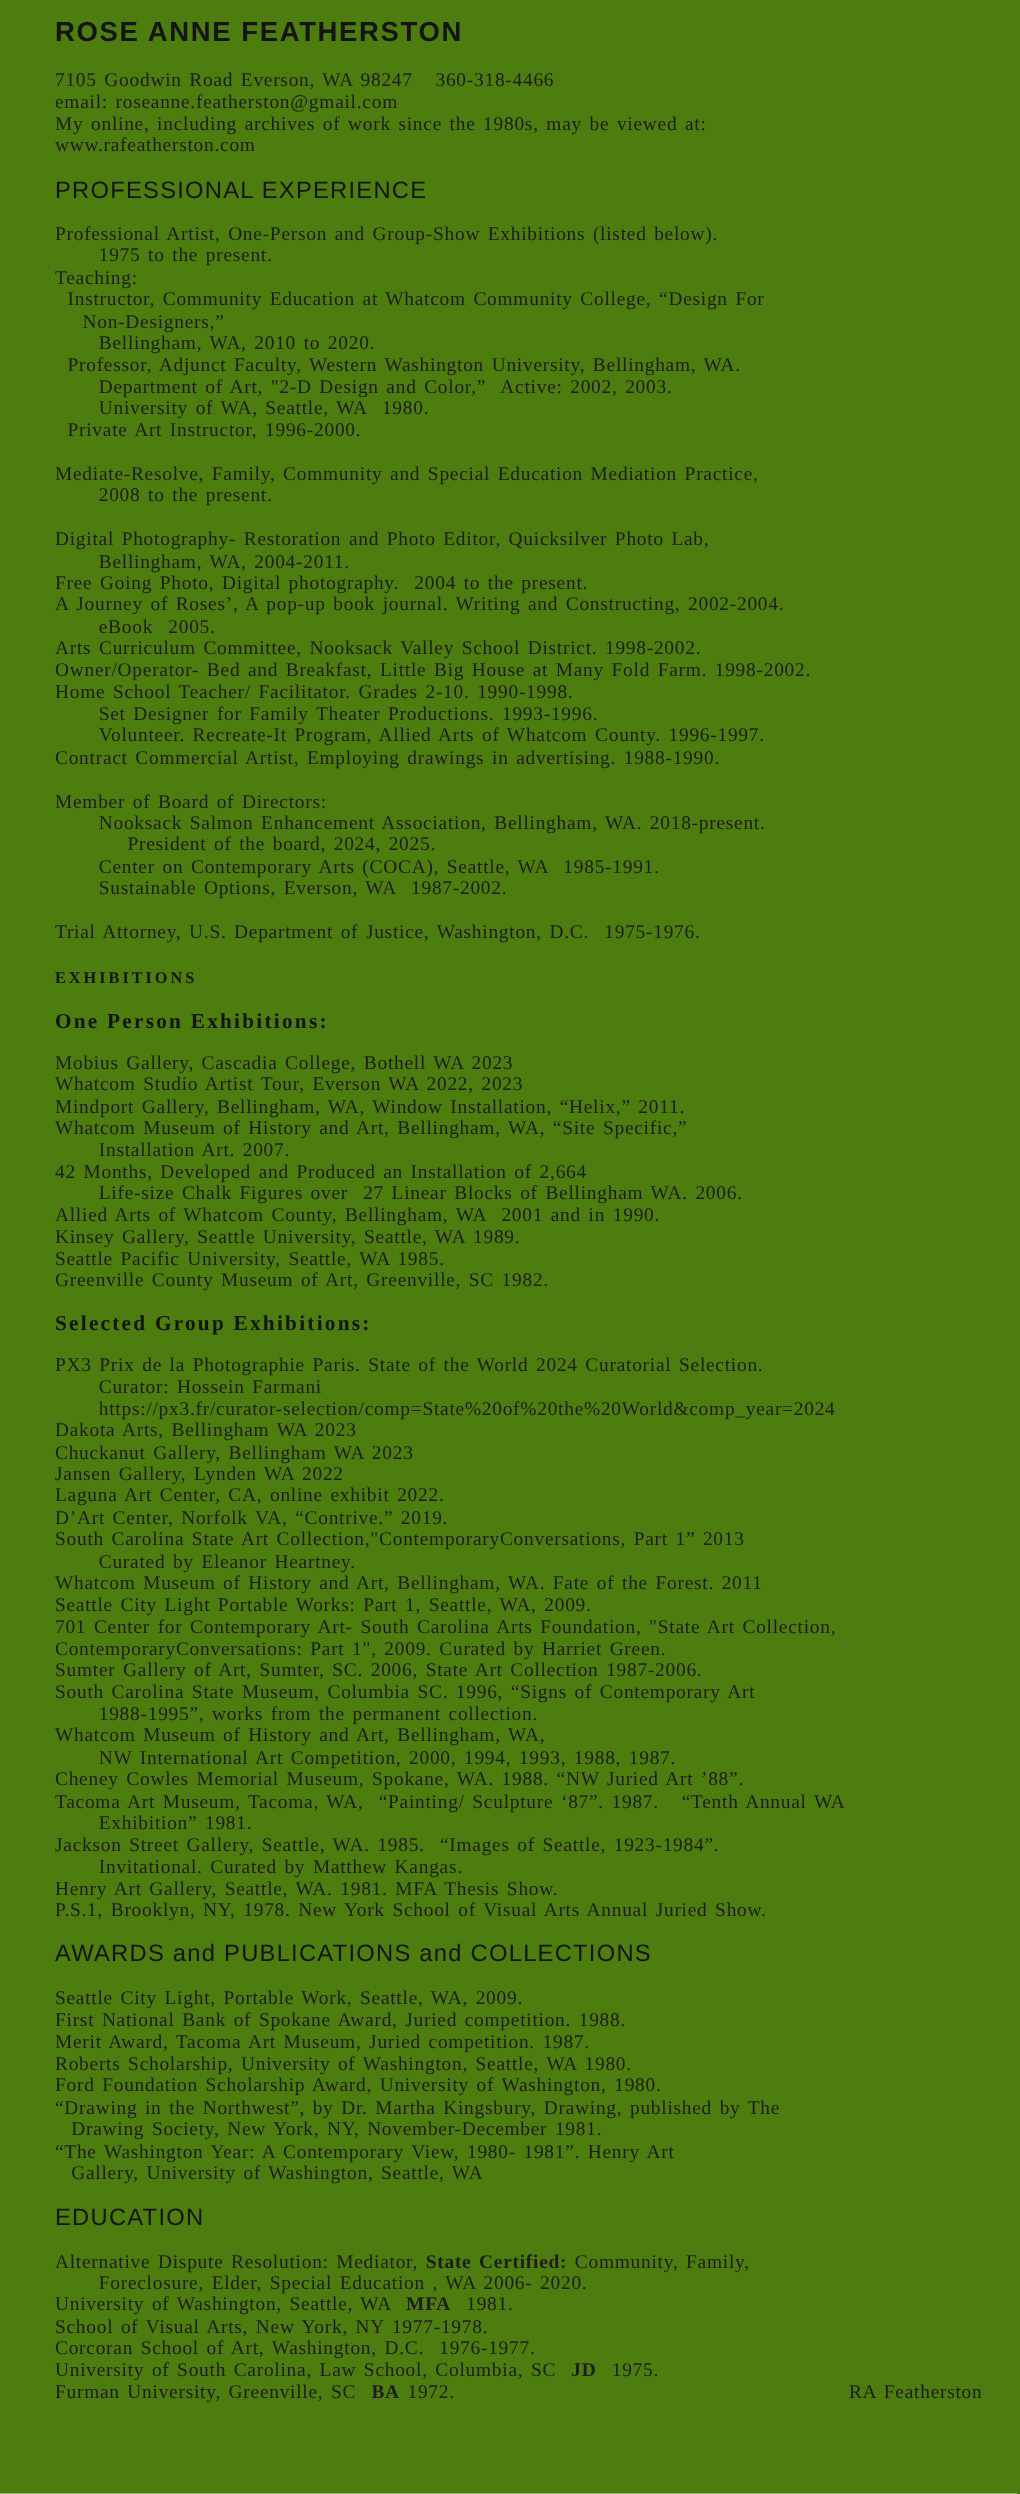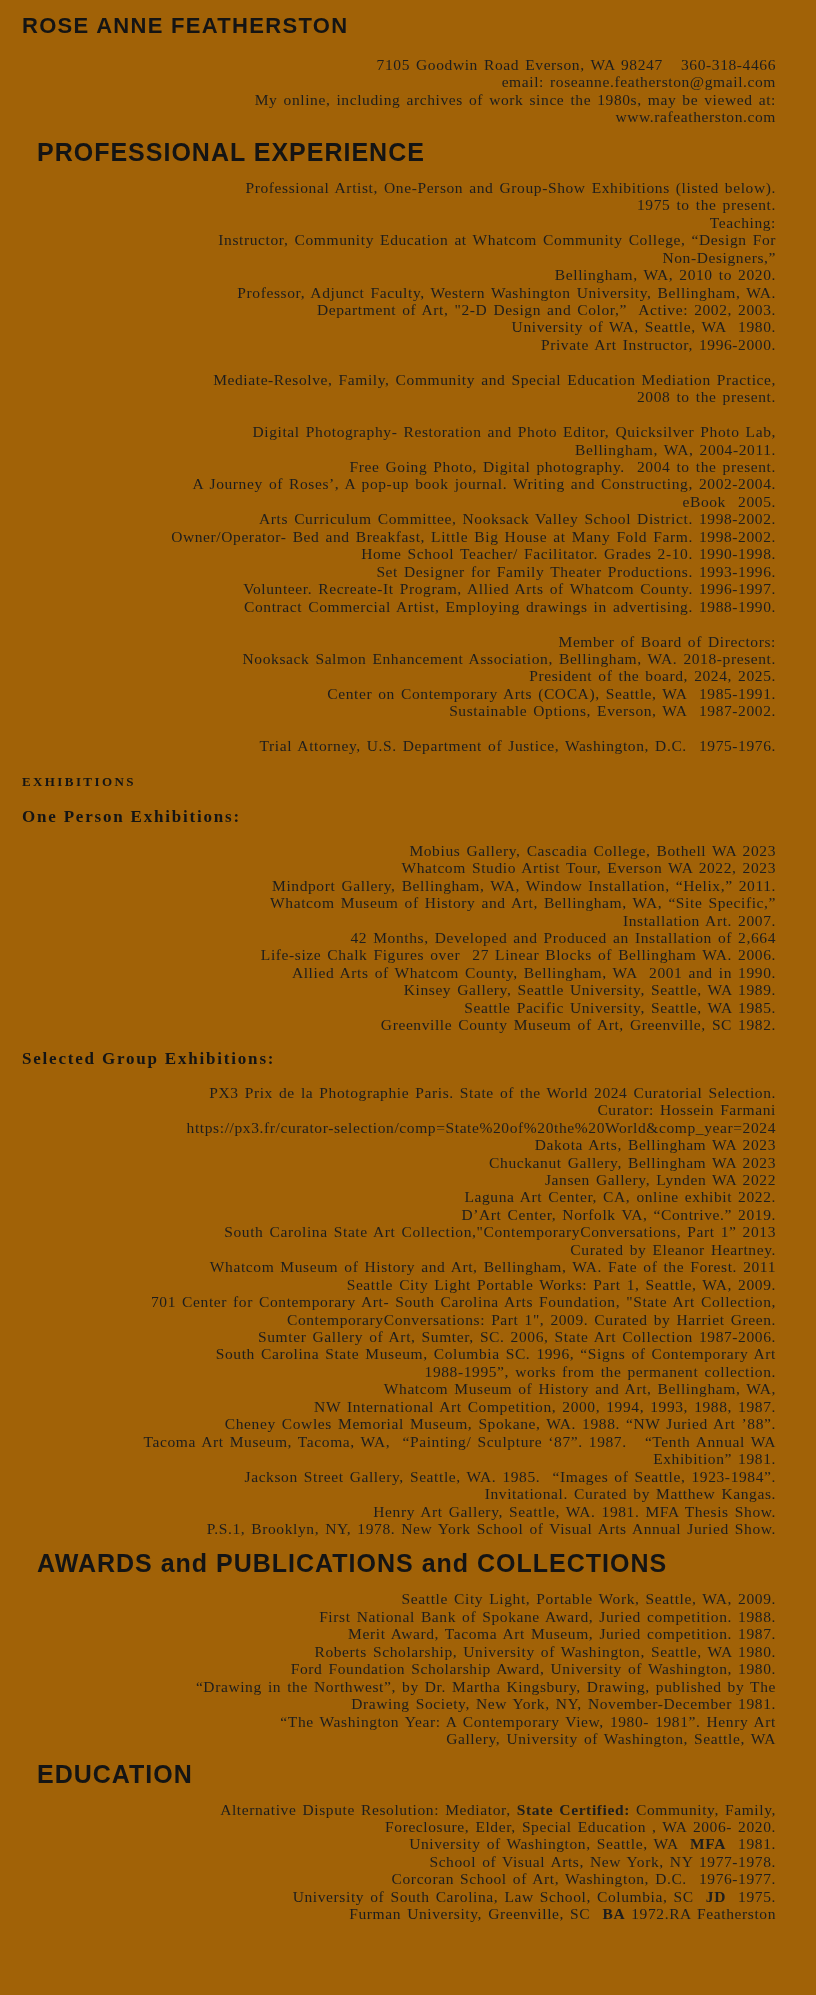--- a/index.html
+++ b/index.html
@@ -1,44 +1,44 @@
 <!DOCTYPE html>
 <html><head>
 <meta charset="utf-8">
 <style>
   html,body { margin:0; padding:0; background:#fbfbf8; }
   .page {
     width:816px; height:1995px; box-sizing:border-box;
-    padding:13px 30px 0 22px;
-    background:#a16207;
+    padding:13px 30px 0 44px;
+    background:#4d7c0f;
     font-family:"Liberation Serif","DejaVu Serif",serif;
     font-size:15.5px; color:#1d1d1d;
     overflow:hidden;
   }
   .title {
     font-family:"Liberation Sans","DejaVu Sans",sans-serif;
     font-size:22px; font-weight:700; letter-spacing:1.3px;
     color:#141414; margin:0 0 17px 0; line-height:26px;
   }
   .h-sans {
     font-family:"Liberation Sans","DejaVu Sans",sans-serif;
-    font-size:25px; font-weight:700; letter-spacing:1px;
-    color:#141414; margin:16px 15px; line-height:21px;
+    font-size:19px; font-weight:400; letter-spacing:1px;
+    color:#141414; margin:16px 0; line-height:21px;
   }
   .h-serif {
     font-family:"Liberation Serif","DejaVu Serif",serif;
     font-size:13px; font-weight:700; letter-spacing:2.4px;
     color:#141414; margin:16px 0; line-height:21px;
   }
   .h-sub {
     font-family:"Liberation Serif","DejaVu Serif",serif;
     font-size:17px; font-weight:700; letter-spacing:1.8px;
     color:#141414; margin:16px 0; line-height:18px;
   }
-  .block { margin:10px;text-align:right; }
+  .block { margin:0; }
   .line {
     line-height:17.45px; min-height:17.45px;
     white-space:pre-wrap; letter-spacing:0.6px; word-spacing:1.6px;
   }
   .b { font-weight:700; }
   .right { float:right; }
   .ind-0   { padding-left:0; }
   .ind-0_5 { padding-left:13px; }
   .ind-1   { padding-left:10px; }
   .ind-1_5 { padding-left:22px; }

